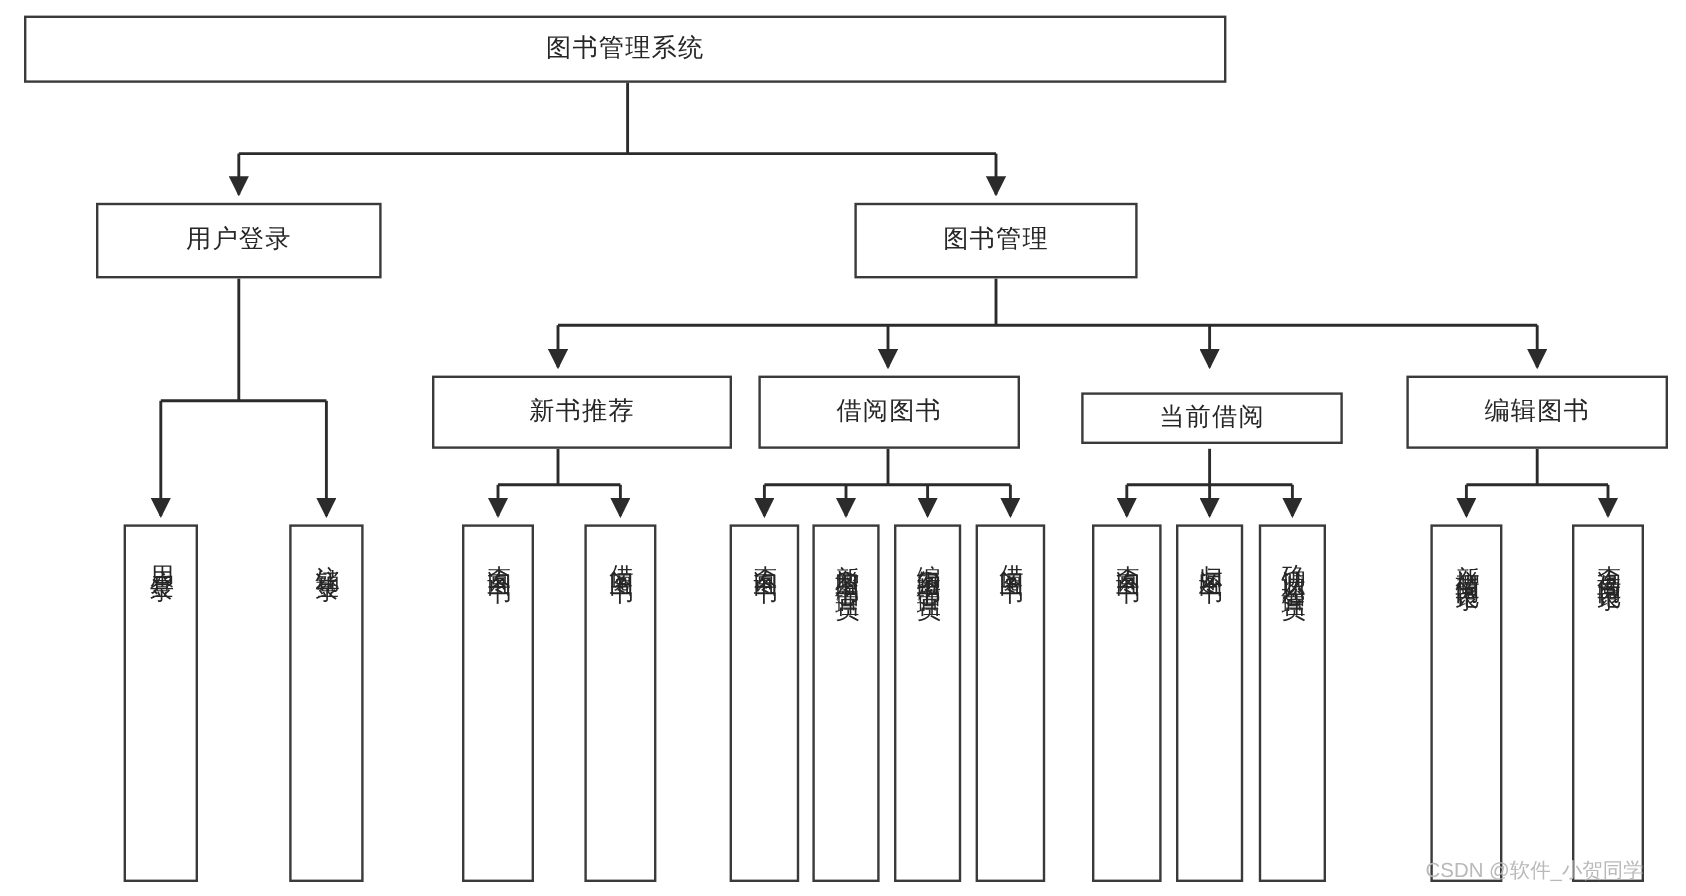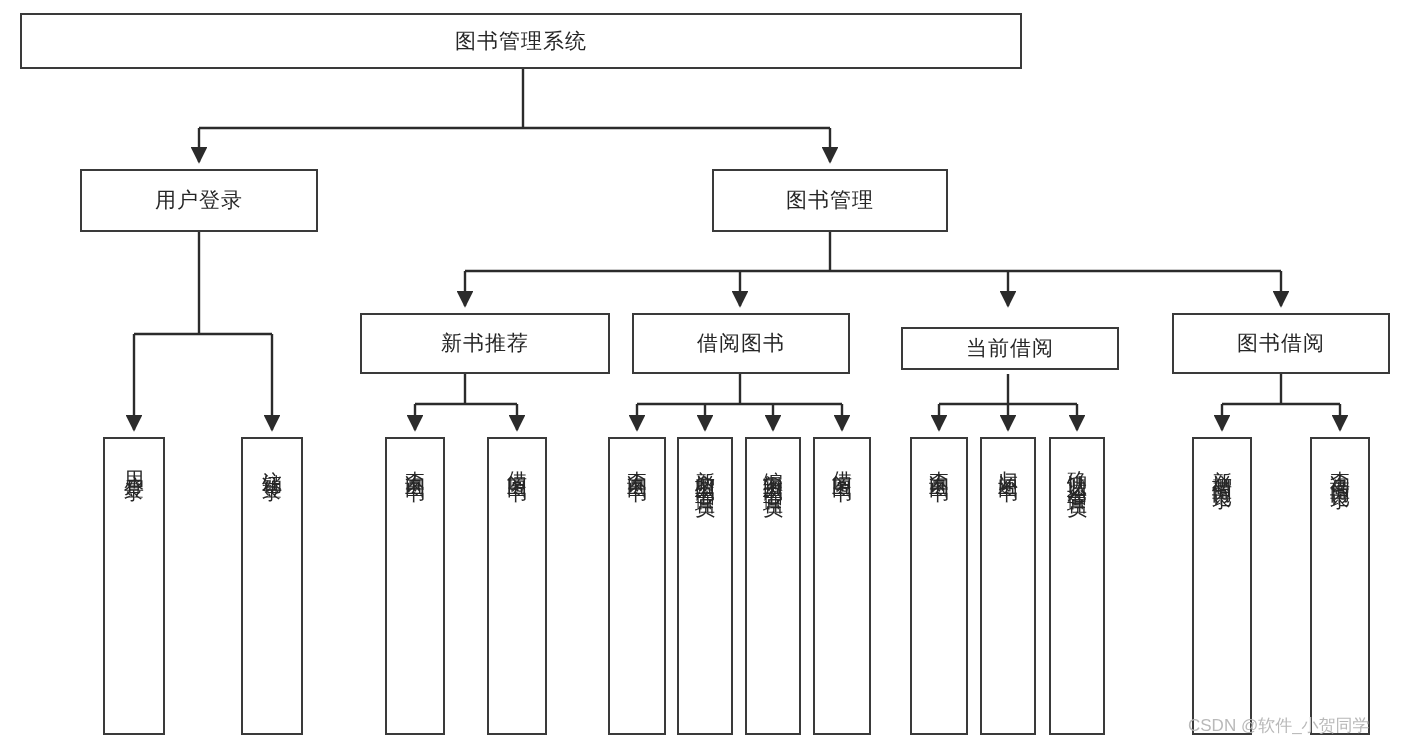--- a/index.html
+++ b/index.html
@@ -150,21 +150,21 @@
 
   <div class="node-box" style="left:632px; top:313px; width:218px; height:61px;">
     <span class="node-label">借阅图书</span>
   </div>
 
   <div class="node-box" style="left:901px; top:327px; width:218px; height:43px;">
     <span class="node-label">当前借阅</span>
   </div>
 
   <div class="node-box" style="left:1172px; top:313px; width:218px; height:61px;">
-    <span class="node-label">图书借阅</span>
+    <span class="node-label">编辑图书</span>
   </div>
 
   <div class="node-box vertical" style="left:103px; top:437px; width:62px; height:298px;">
     <span class="node-label">用户登录</span>
   </div>
 
   <div class="node-box vertical" style="left:241px; top:437px; width:62px; height:298px;">
     <span class="node-label">注销登录</span>
   </div>
 

